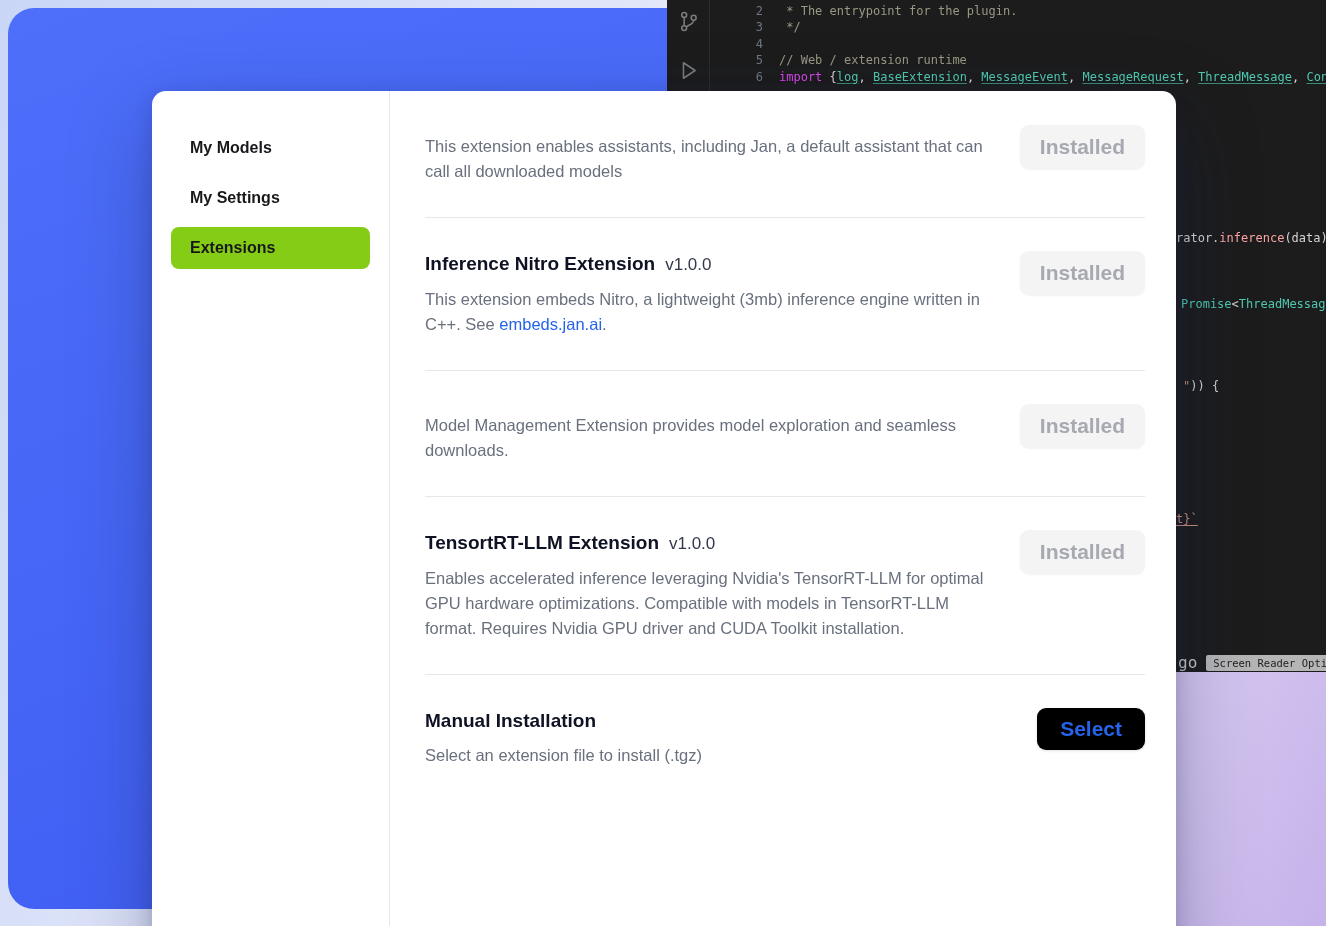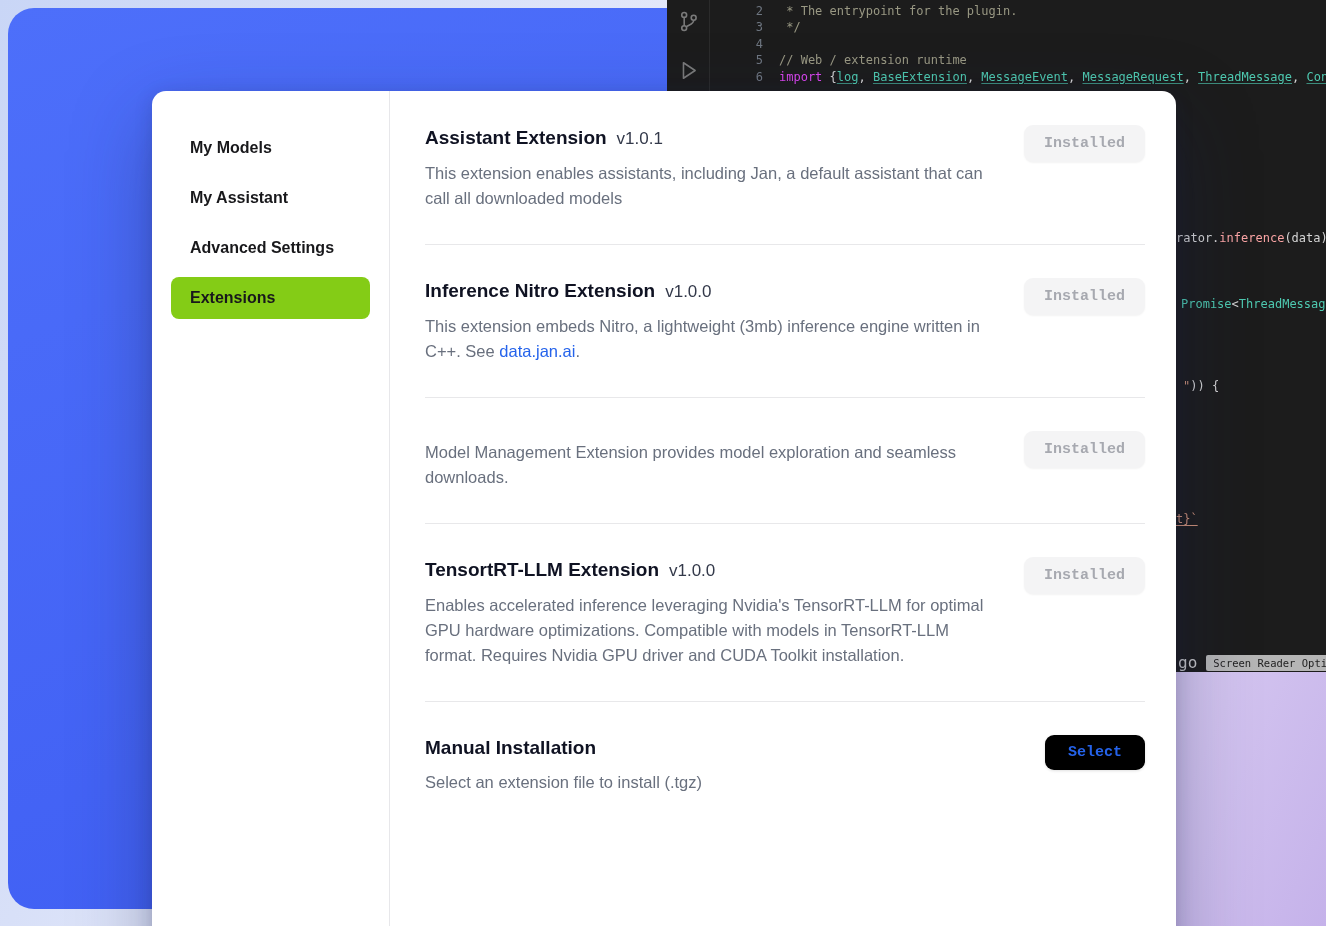--- a/index.html
+++ b/index.html
@@ -75,21 +75,21 @@
   }
   .section:first-child { padding-top:0; }
   .section:last-child { border-bottom:none; }
   .sec-text { max-width:585px; }
   .sec-title { font-size:19px; font-weight:700; color:#0f1222; line-height:26px; }
   .sec-version { font-size:17px; font-weight:400; color:#33394a; margin-left:10px; }
   .sec-desc { margin-top:9px; font-size:16.5px; line-height:25px; color:#69707e; }
   .link { color:#2563eb; cursor:pointer; text-decoration:none; }
   .btn {
     flex-shrink:0; margin-left:20px; border:none; border-radius:9px;
-    font-family:Liberation Mono, monospace; font-size:15px; padding:10px 20px; cursor:pointer;
+    font-family:Liberation Sans, sans-serif; font-size:21px; padding:10px 20px; cursor:pointer;
   }
   .btn-installed { background:#f4f4f5; color:#a7a9b0; font-weight:600; box-shadow:0 1px 2px rgba(0,0,0,.05); }
   .btn-select { background:#000000; color:#2563eb; font-weight:700; padding:9px 23px; box-shadow:0 1px 3px rgba(0,0,0,.12); }
 </style>
 </head>
 <body>
 
 <div class="blue-panel"></div>
 
 <div class="editor">
@@ -127,44 +127,40 @@
     <span class="sr-badge">Screen Reader Optimiz</span>
   </div>
 </div>
 
 <div class="modal">
   <aside class="sidebar">
     <div class="side-item">
         <span>My Models</span>
       </div>
     <div class="side-item">
-        <span>My Assistant</span>
-      </div>
-    <div class="side-item">
-        <span>Advanced Settings</span>
+        <span>My Settings</span>
       </div>
     <div class="side-item active">
         <span>Extensions</span>
       </div>
   </aside>
 
   <main class="content">
 
     <div class="section">
       <div class="sec-text">
-        <div class="sec-title"><span>Assistant Extension</span><span class="sec-version">v1.0.1</span></div>
         <div class="sec-desc">This extension enables assistants, including Jan, a default assistant that can call all downloaded models</div>
       </div>
       <button class="btn btn-installed">Installed</button>
     </div>
 
     <div class="section">
       <div class="sec-text">
         <div class="sec-title"><span>Inference Nitro Extension</span><span class="sec-version">v1.0.0</span></div>
-        <div class="sec-desc"><span>This extension embeds Nitro, a lightweight (3mb) inference engine written in C++. See </span><a class="link">data.jan.ai</a><span>.</span></div>
+        <div class="sec-desc"><span>This extension embeds Nitro, a lightweight (3mb) inference engine written in C++. See </span><a class="link">embeds.jan.ai</a><span>.</span></div>
       </div>
       <button class="btn btn-installed">Installed</button>
     </div>
 
     <div class="section">
       <div class="sec-text">
         <div class="sec-desc">Model Management Extension provides model exploration and seamless downloads.</div>
       </div>
       <button class="btn btn-installed">Installed</button>
     </div>

